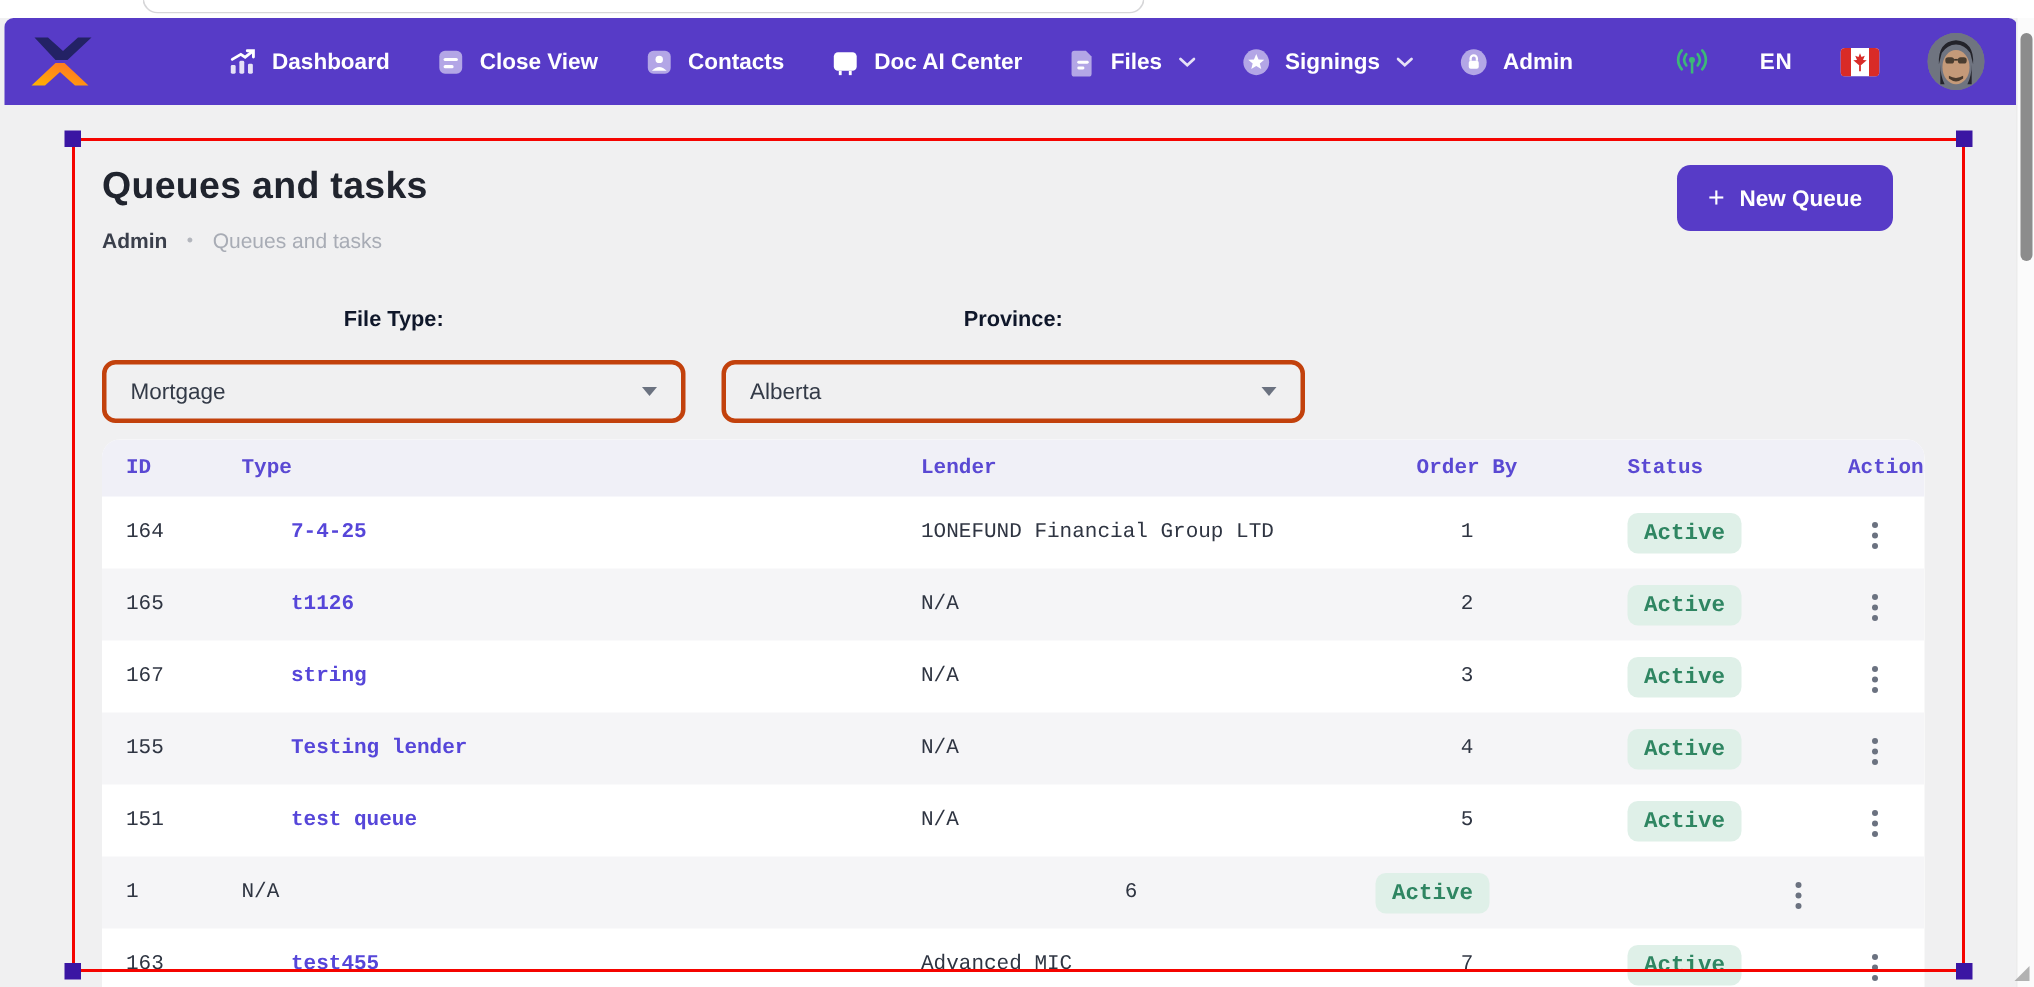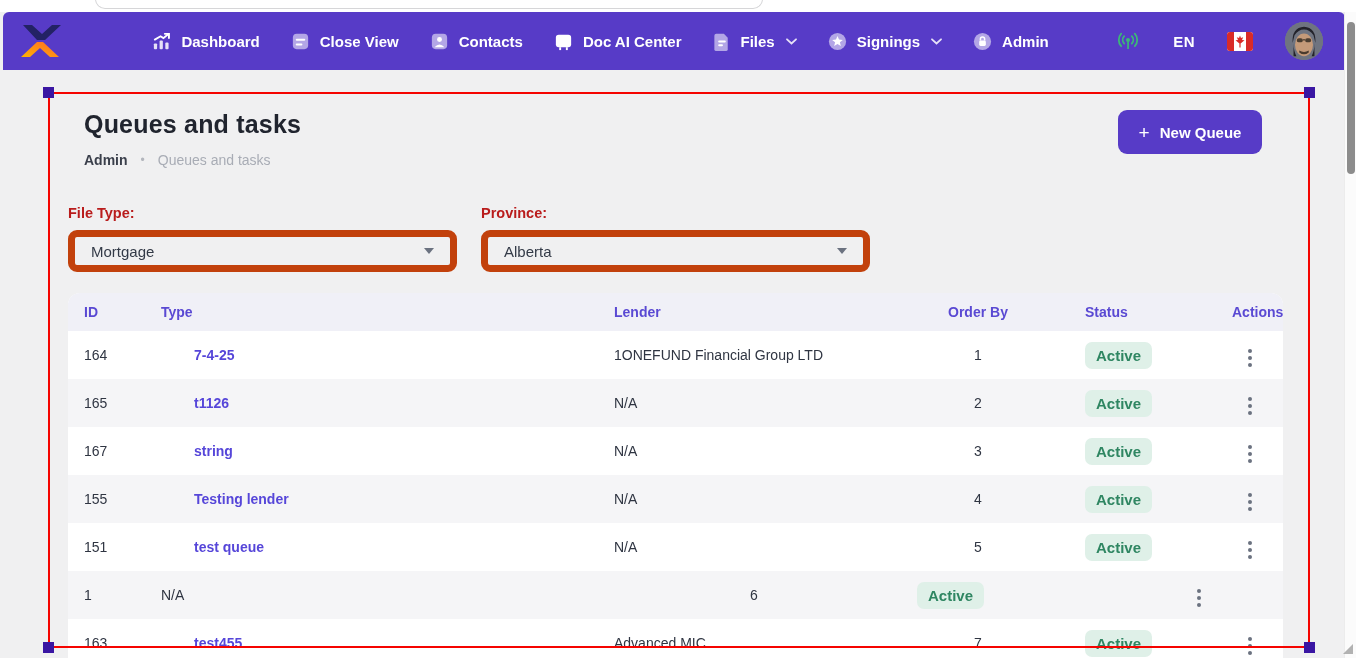--- a/index.html
+++ b/index.html
@@ -31,51 +31,51 @@
   .lang { color:#ffffff; font-size:15px; font-weight:700; letter-spacing:.5px; }
   .flag { width:26px; height:19px; border-radius:3px; overflow:hidden; display:block; }
   .avatar {
     width:38px; height:38px; border-radius:50%; overflow:hidden; flex:0 0 auto;
     background:#7a7e87;
   }
 
   
   .content { position:absolute; left:0; top:70px; width:1344px; height:588px; }
 
-  .page-head { position:absolute; left:84px; top:40px; }
+  .page-head { position:absolute; left:68px; top:40px; }
   .page-title { font-size:25px; font-weight:700; color:#20242e; letter-spacing:.2px; }
   .breadcrumb { margin-top:13px; font-size:14px; display:flex; align-items:center; gap:13px; }
   .bc-current { color:#3a3f4b; font-weight:600; }
   .bc-sep { color:#b3b6bd; font-size:12px; }
   .bc-next { color:#a8acb5; }
 
   .new-queue-btn {
     position:absolute; left:1118px; top:40px; width:144px; height:44px;
     background:#573bc7; border:none; border-radius:9px; color:#fff;
     font-family:inherit; font-size:15px; font-weight:700; cursor:pointer;
     display:flex; align-items:center; justify-content:center; gap:10px;
   }
   .plus-glyph { font-size:19px; font-weight:400; line-height:1; }
 
   .filters { position:absolute; left:68px; top:135px; width:1215px; display:grid; grid-template-columns:1fr 1fr 1fr; column-gap:24px; }
-  .filter-label { font-size:14.5px; font-weight:600; color:#b91c1c; margin-bottom:9px; }
+  .filter-label { font-size:14.5px; font-weight:600; color:#0f172a; margin-bottom:19px;text-align:center; }
   .filter-box {
-    height:42px; border:7px solid #c2410c; border-radius:9px; background:transparent;
+    height:42px; border:3px solid #c2410c; border-radius:9px; background:transparent;
     display:flex; align-items:center; padding:0 16px; cursor:pointer;
   }
   .filter-value { font-size:15px; color:#333a47; flex:1; }
   .filter-value.placeholder { color:#a9afbb; }
   .caret-down { width:0; height:0; border-left:5px solid transparent; border-right:5px solid transparent; border-top:6px solid #6b7280; }
 
   
   .table-card {
     position:absolute; left:68px; top:223px; width:1215px; height:460px;
     background:#ffffff; border-radius:12px 12px 0 0; overflow:hidden;
   }
-  .t-grid { display:grid; grid-template-columns:93px 453px 280px 168px 170px 1fr; align-items:center; }
+  .t-grid { display:grid; grid-template-columns:93px 453px 280px 168px 170px 1fr; align-items:center;font-family:Liberation Mono, monospace; }
   .t-head { height:38px; background:#f0f0f7; }
   .t-head > div { font-size:14px; font-weight:700; color:#5a49d3; }
   .t-row { height:48px; font-size:14px; color:#2f3542; }
   .t-row.stripe { background:#f5f5f7; }
   .c-id { padding-left:16px; }
   .c-name a { color:#5646d9; font-weight:600; text-decoration:none; cursor:pointer;margin-left:33px; }
   .c-order { text-align:center; }
   .c-status { padding-left:23px; }
   .c-actions { text-align:right; padding-right:17px; }
   .badge-active {

